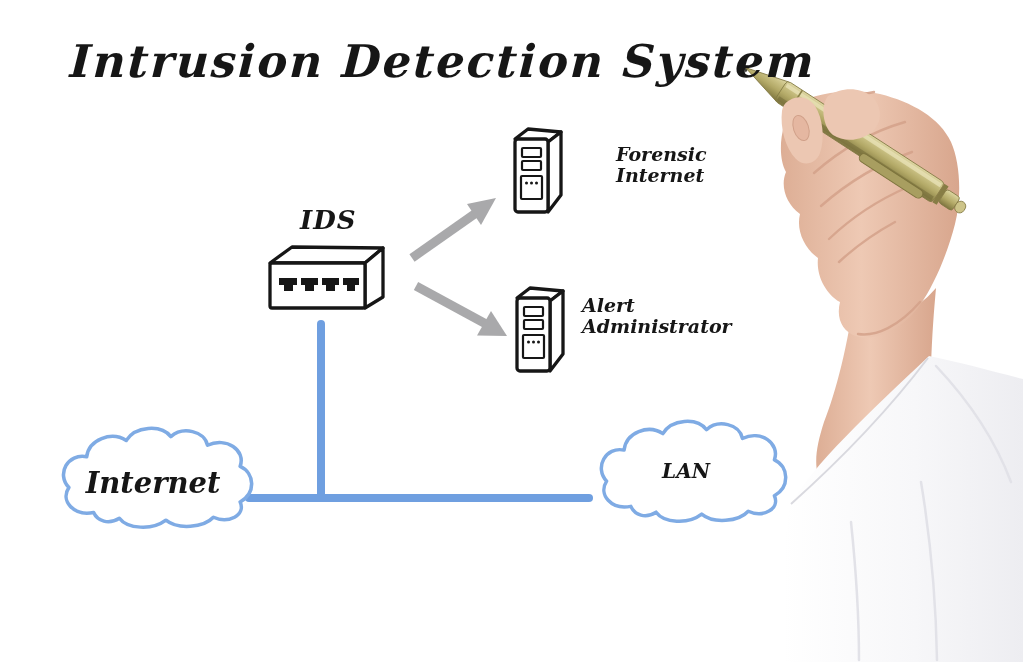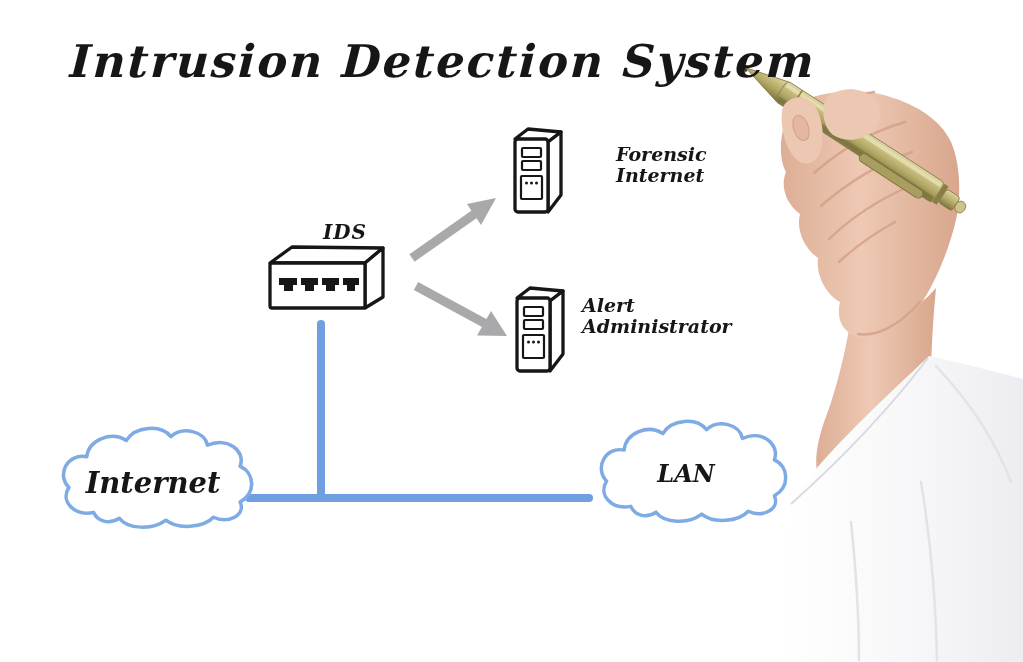--- a/index.html
+++ b/index.html
@@ -13,25 +13,25 @@
     position:absolute;
     font-family:"DejaVu Serif",serif;
     font-style:italic;font-weight:700;
     color:var(--ink,#161616);
     white-space:nowrap;line-height:1.08;
   }
   #title{
     left:70px;top:38px;font-size:45px;letter-spacing:2px;
     transform:skewX(-3deg);
   }
-  #ids-label{left:300px;top:222px;width:90px;text-align:center;font-size:20px;letter-spacing:1px;}
+  #ids-label{left:300px;top:206px;width:90px;text-align:left;font-size:26px;letter-spacing:1px;}
   #forensic-label{left:591px;top:144px;font-size:19px;margin-left:25px;}
   #alert-label{left:582px;top:295px;font-size:19px;}
   #internet-label{left:80px;top:468px;width:146px;text-align:center;font-size:29px;}
-  #lan-label{left:644px;top:461px;width:84px;text-align:center;font-size:24px;}
+  #lan-label{left:644px;top:461px;width:84px;text-align:center;font-size:20px;}
 
   .blue-line{stroke:var(--line-blue,#6f9fe0);stroke-width:8;stroke-linecap:round;fill:none;}
   .cloud{fill:#ffffff;stroke:var(--cloud-stroke,#7fabe4);stroke-width:3.6;stroke-linejoin:round;}
   .outline{fill:#ffffff;stroke:var(--ink,#161616);stroke-width:3.3;stroke-linejoin:round;}
   .outline2{fill:#ffffff;stroke:var(--ink,#161616);stroke-width:2.2;stroke-linejoin:round;}
   .port{fill:var(--ink,#161616);}
   .dot{fill:var(--ink,#161616);}
   .arrow-head{fill:var(--arrow-gray,#a9a9ab);}
   .arrow-shaft{stroke:var(--arrow-gray,#a9a9ab);stroke-width:9;stroke-linecap:butt;fill:none;}
   .skin{fill:url(#skinGrad);}

